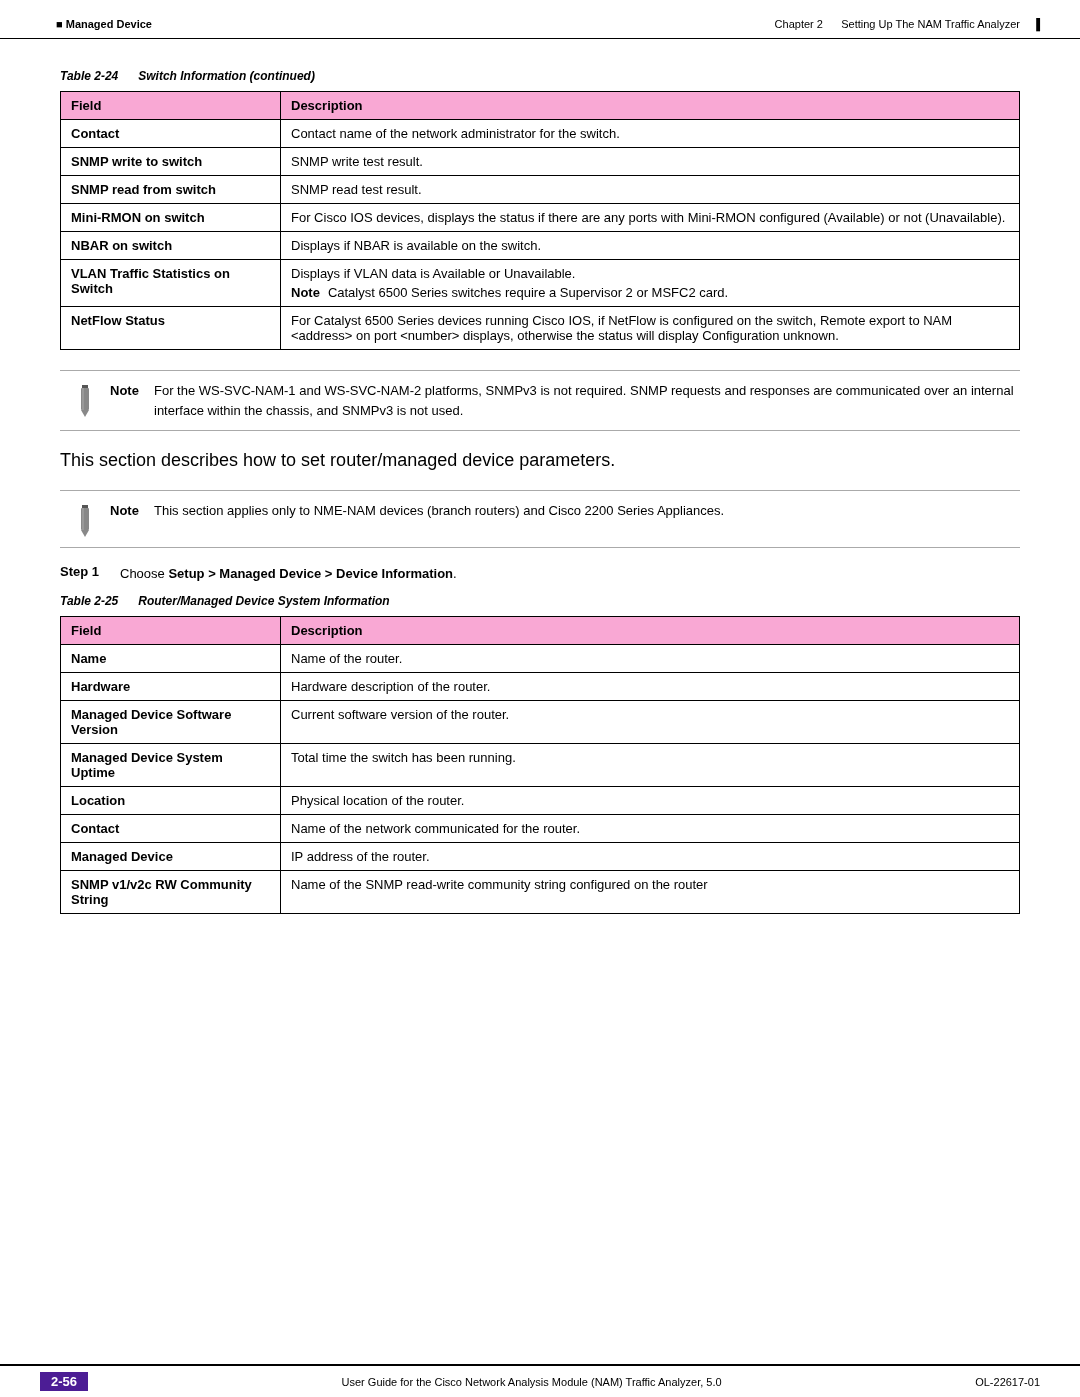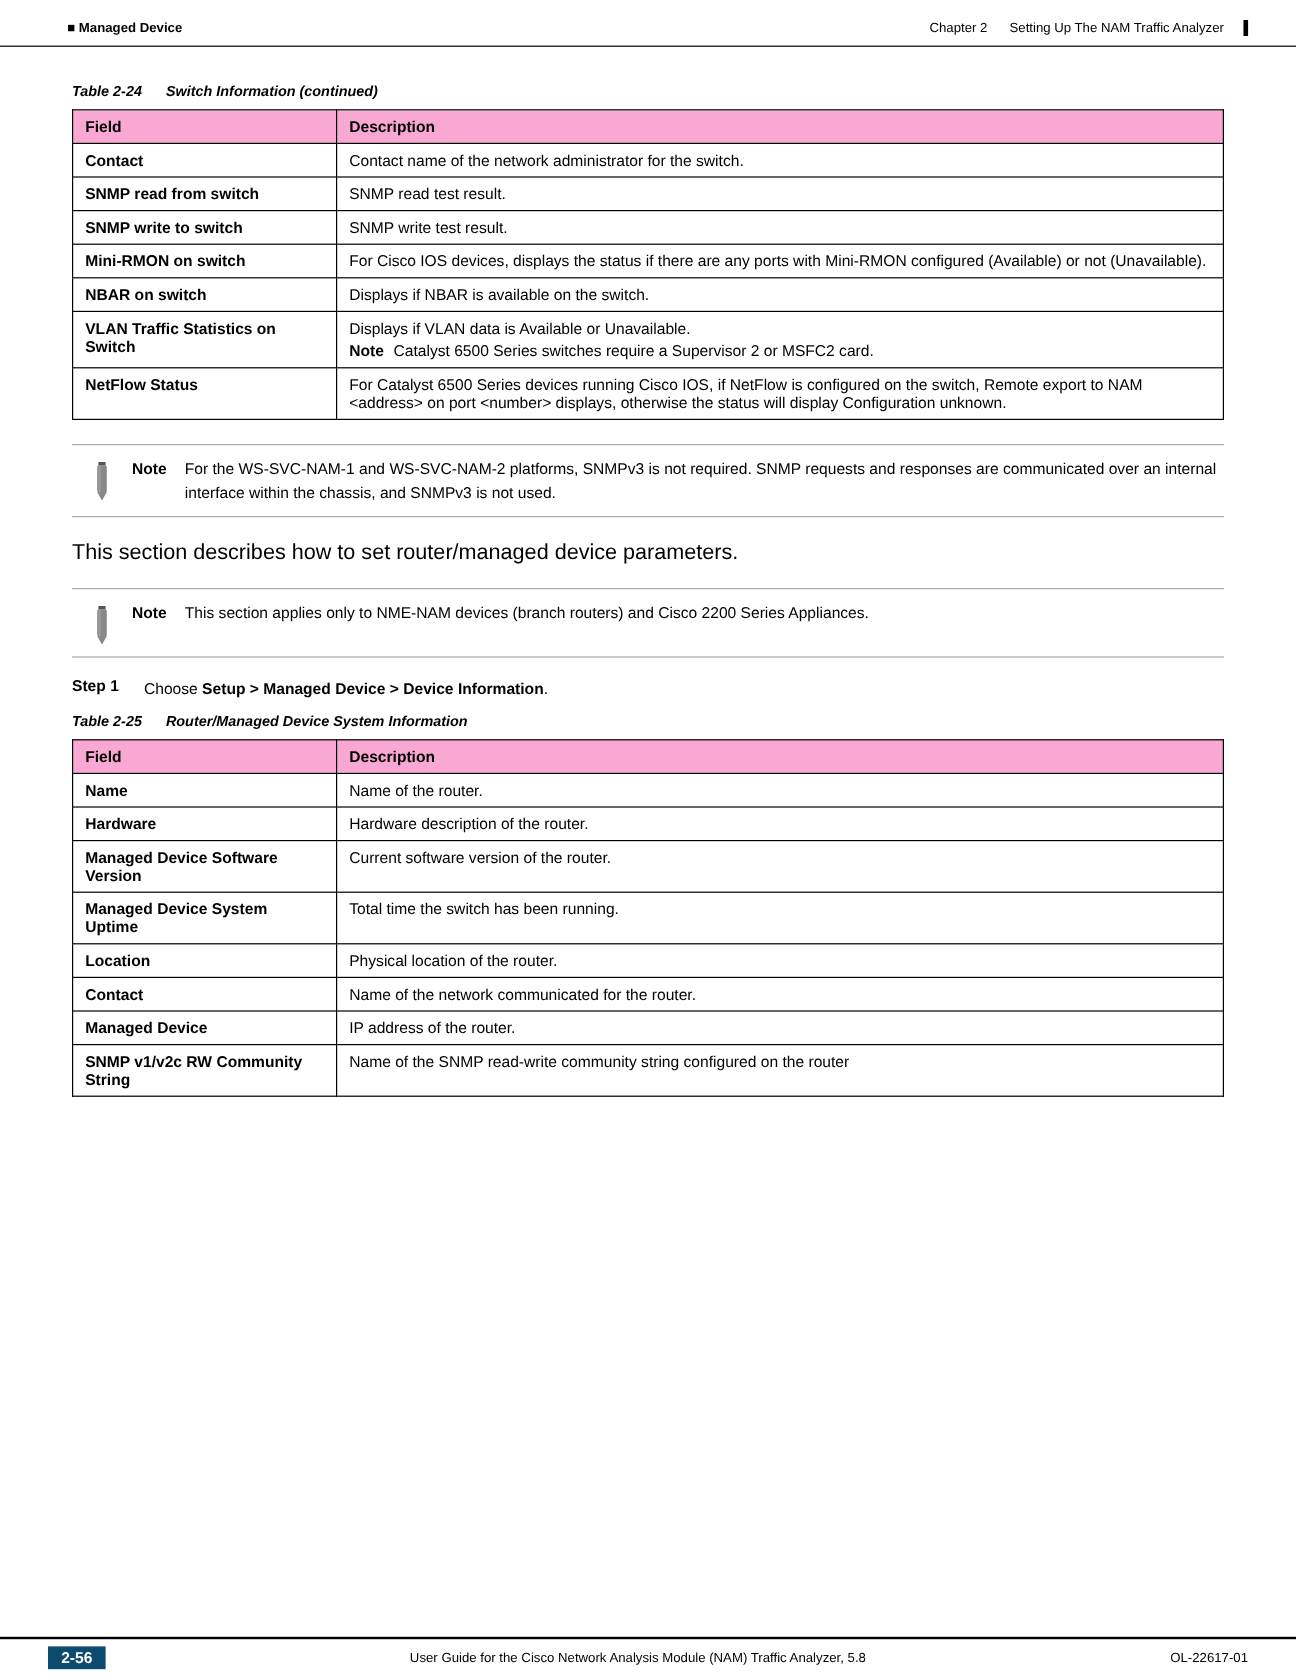--- a/index.html
+++ b/index.html
@@ -170,21 +170,21 @@
       left: 0;
       right: 0;
       border-top: 2px solid #000;
       display: flex;
       justify-content: space-between;
       align-items: center;
       padding: 6px 40px;
       background: #fff;
     }
     .footer-page-num {
-      background: #0c4a6e;
+      background: #4c1d95;
       color: #fff;
       font-weight: bold;
       font-size: 13px;
       padding: 2px 8px;
       min-width: 48px;
       text-align: center;
     }
     .footer-title {
       font-size: 11px;
       text-align: center;
@@ -233,27 +233,27 @@
       </tr>
     </thead>
     <tbody>
 
       <tr>
         <td class="field-col">Contact</td>
         <td class="desc-col">Contact name of the network administrator for the switch.</td>
       </tr>
 
       <tr>
+        <td class="field-col">SNMP write to switch</td>
+        <td class="desc-col">SNMP write test result.</td>
+      </tr>
+
+      <tr>
         <td class="field-col">SNMP read from switch</td>
         <td class="desc-col">SNMP read test result.</td>
-      </tr>
-
-      <tr>
-        <td class="field-col">SNMP write to switch</td>
-        <td class="desc-col">SNMP write test result.</td>
       </tr>
 
       <tr>
         <td class="field-col">Mini-RMON on switch</td>
         <td class="desc-col">For Cisco IOS devices, displays the status if there are any ports with Mini-RMON configured (Available) or not (Unavailable).</td>
       </tr>
 
       <tr>
         <td class="field-col">NBAR on switch</td>
         <td class="desc-col">Displays if NBAR is available on the switch.</td>
@@ -371,15 +371,15 @@
         <td class="field-col">SNMP v1/v2c RW Community String</td>
         <td class="desc-col">Name of the SNMP read-write community string configured on the router</td>
       </tr>
     </tbody>
   </table>
 
 </div>
 
 <div class="page-footer">
   <div class="footer-page-num">2-56</div>
-  <div class="footer-title">User Guide for the Cisco Network Analysis Module (NAM) Traffic Analyzer, 5.8</div>
+  <div class="footer-title">User Guide for the Cisco Network Analysis Module (NAM) Traffic Analyzer, 5.0</div>
   <div class="footer-ol">OL-22617-01</div>
 </div>
 
 </body></html>

